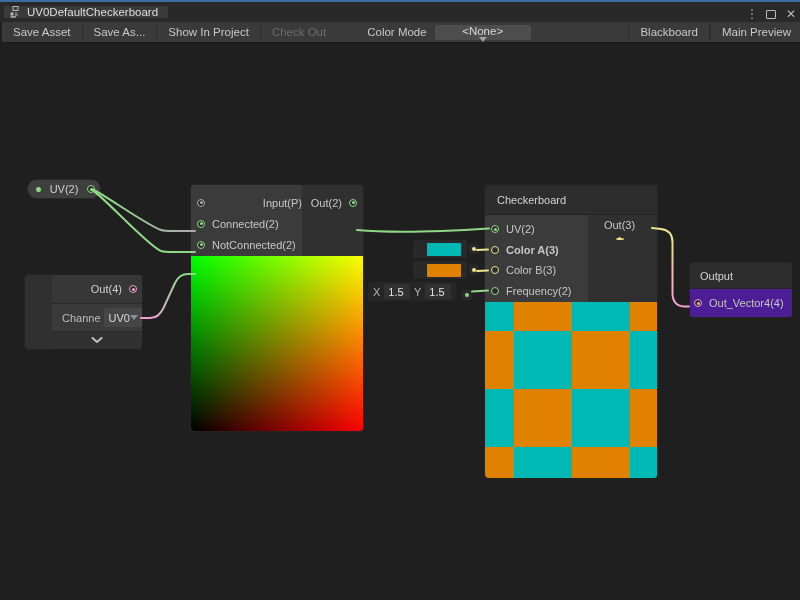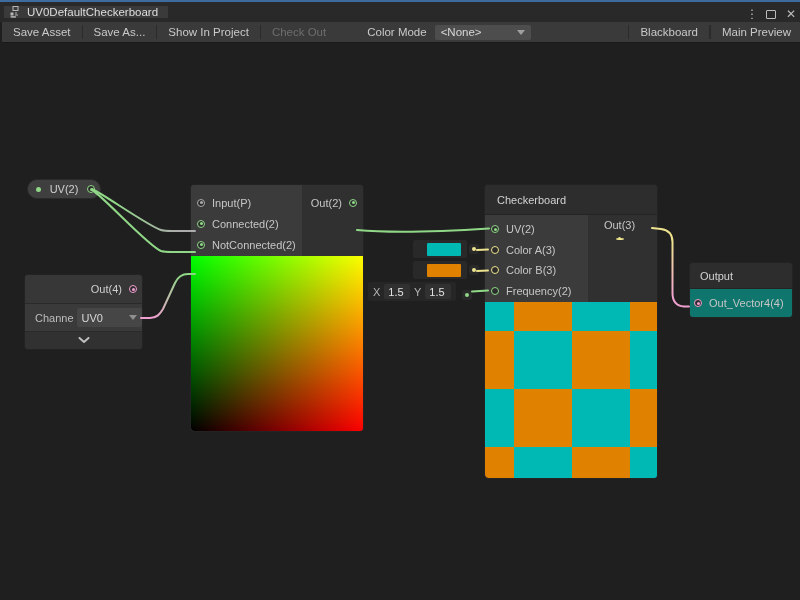--- a/index.html
+++ b/index.html
@@ -15,21 +15,21 @@
   .tab { display:flex; align-items:center; gap:5px; background:#3a3a3a; padding:0 10px 0 6px; margin-left:4px; font-size:11.5px; color:#dedede; }
   .winctl { position:absolute; right:4px; top:2px; height:20px; display:flex; align-items:center; gap:10px; color:#bcbcbc; }
   .winctl .dots { font-size:12px; letter-spacing:0; width:10px; text-align:center; }
   .winctl .maxi { width:10px; height:9px; border:1.5px solid #bcbcbc; border-radius:1px; }
   .winctl .closi { font-size:12px; }
   .toolbar { position:absolute; left:2px; top:22px; width:800px; height:21px; background:#3a3a3a; display:flex; align-items:stretch; font-size:11.5px; color:#c9c9c9; border-bottom:1px solid #191919; }
   .tbtn { display:flex; align-items:center; padding:0 11px; white-space:nowrap; }
   .tbtn.disabled { color:#6d6d6d; }
   .tsep { width:1px; background:#2b2b2b; margin:3px 0; }
   .cm-label { display:flex; align-items:center; padding:0 8px 0 30px; }
-  .dropdown { align-self:center; display:flex; align-items:center; justify-content:space-between; width:96px; height:15px; background:#4d4d4d; border-radius:2px; padding:0 6px; color:#d8d8d8; }
+  .dropdown { align-self:center; display:flex; align-items:center; justify-content:space-between; width:96px; height:15px; background:#4d4d4d; border-radius:2px; padding:0 6px; color:#d8d8d8;flex-direction:column; }
   .caret { width:0; height:0; border-left:4px solid transparent; border-right:4px solid transparent; border-top:5px solid #9f9f9f; }
   .spacer { flex:1; }
   
   .graph { position:absolute; left:0; top:43px; width:800px; height:557px; background:#1f1f1f; }
   .node { position:absolute; border:1px solid #232323; border-radius:4px; overflow:hidden; background:#303030; font-size:11px; }
   .ntitle { background:#2d2d2d; color:#d2d2d2; display:flex; align-items:center; padding-left:12px; border-bottom:1px solid #242424; }
   .nbody { display:flex; }
   .ncol-in { background:#3b3b3b; }
   .ncol-out { background:#303030; flex:1; }
   .prow { display:flex; align-items:center; gap:7px; padding-left:6px; color:#c6c6c6; }
@@ -41,21 +41,21 @@
   .pill .pdot { width:5px; height:5px; border-radius:50%; background:var(--c); }
   .pill .plabel { flex:1; text-align:center; }
   
   .preview-grad { width:174px; height:175px;
     background-image:linear-gradient(to right,#000,#f00),linear-gradient(to top,#000,#0f0);
     background-blend-mode:screen; border-radius:0 0 4px 4px; }
   .preview-checker { width:174px; height:176px;
     background:conic-gradient(var(--ob) 0 25%, var(--cb) 0 50%, var(--ob) 0 75%, var(--cb) 0);
     background-size:116px 116px; background-position:-29px -29px; border-radius:0 0 4px 4px; }
   
-  .uvrow { display:flex; align-items:center; }
+  .uvrow { display:flex; align-items:center;margin-left:27px; }
   .uv-out { height:29px; background:#373737; justify-content:flex-end; gap:7px; padding-right:5px; border-bottom:1px solid #2a2a2a; }
   .uv-channel { height:28px; background:#3a3a3a; gap:3px; padding-left:10px; border-bottom:1px solid #2a2a2a; color:#bdbdbd; }
   .uv-dd { display:flex; align-items:center; justify-content:space-between; width:69px; height:19px; background:#464646; border-radius:2px; padding:0 5px; color:#d8d8d8; }
   .uv-dd .caret { border-top-color:#8f8f8f; }
   .uv-collapse { height:17px; background:#313131; justify-content:center; }
   
   .cwidget { position:absolute; height:18px; display:flex; align-items:center; }
   .cbox { width:54px; height:18px; background:#292929; border-radius:2px; display:flex; align-items:center; justify-content:center; }
   .swatch { width:34px; height:13px; margin-left:8px; border-radius:1px; }
   .conn-dot { width:10px; height:10px; background:#292929; border-radius:2px; margin-left:2px; display:flex; align-items:center; justify-content:center; }
@@ -134,21 +134,21 @@
     <div class="uvrow uv-collapse">
       <svg class="chev" width="12" height="7" viewBox="0 0 12 7">
         <path d="M1.5 1 L6 5 L10.5 1" fill="none" stroke="#bdbdbd" stroke-width="2" stroke-linecap="round" stroke-linejoin="round"></path>
       </svg>
     </div>
   </div>
 
   <div class="node" style="left:190px; top:184px; width:174px;">
     <div class="nbody" style="height:71px;">
       <div class="ncol-in" style="width:111px; padding-top:7px;">
-        <div class="prow" style="height:21px;">
+        <div class="prow" style="height:21px;justify-content:space-between;">
           <span class="port connected" style="--c: #ACACAC;"></span>
           <span>Input(P)</span>
         </div>
         <div class="prow" style="height:21px;">
           <span class="port connected" style="--c: #90D787;"></span>
           <span>Connected(2)</span>
         </div>
         <div class="prow" style="height:21px;">
           <span class="port connected" style="--c: #90D787;"></span>
           <span>NotConnected(2)</span>
@@ -165,21 +165,21 @@
   </div>
 
   <div class="node" style="left:484px; top:184px; width:174px;">
     <div class="ntitle" style="height:30px;">Checkerboard</div>
     <div class="nbody" style="height:87px;">
       <div class="ncol-in" style="width:103px; padding-top:4px;">
         <div class="prow" style="height:20.6px;">
           <span class="port connected" style="--c: #90D787;"></span>
           <span>UV(2)</span>
         </div>
-        <div class="prow" style="height:20.6px;">
+        <div class="prow" style="height:20.6px;font-weight:bold;">
           <span class="port" style="--c: #EDE38E;"></span>
           <span>Color A(3)</span>
         </div>
         <div class="prow" style="height:20.6px;">
           <span class="port" style="--c: #EDE38E;"></span>
           <span>Color B(3)</span>
         </div>
         <div class="prow" style="height:20.6px;">
           <span class="port" style="--c: #90D787;"></span>
           <span>Frequency(2)</span>
@@ -190,21 +190,21 @@
           <span>Out(3)</span>
           <span class="port connected" style="--c: #EDE38E;"></span>
         </div>
       </div>
     </div>
     <div class="preview-checker" style="--cb: #00B9B4; --ob: #E08200;"></div>
   </div>
 
   <div class="node" style="left:689px; top:262px; width:104px;">
     <div class="ntitle" style="height:26px; padding-left:10px;">Output</div>
-    <div class="prow" style="height:28px; background:#0f766e; padding-left:4px;">
+    <div class="prow" style="height:28px; background:#4c1d95; padding-left:4px;">
       <span class="port connected" style="--c: #F0A0D0;"></span>
       <span>Out_Vector4(4)</span>
     </div>
   </div>
 
   <div class="cwidget" style="left:413px; top:240px;">
     <div class="cbox">
       <span class="swatch" style="background: rgb(0, 185, 180);"></span>
     </div>
     <div class="conn-dot" style="--c: #EDE38E;">

